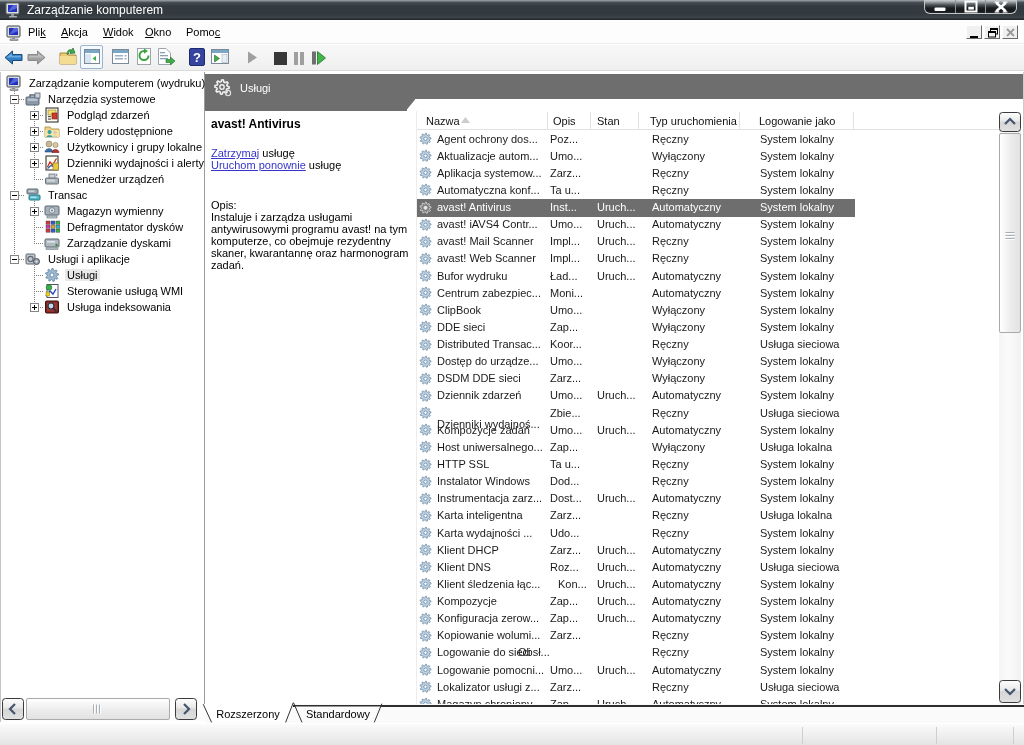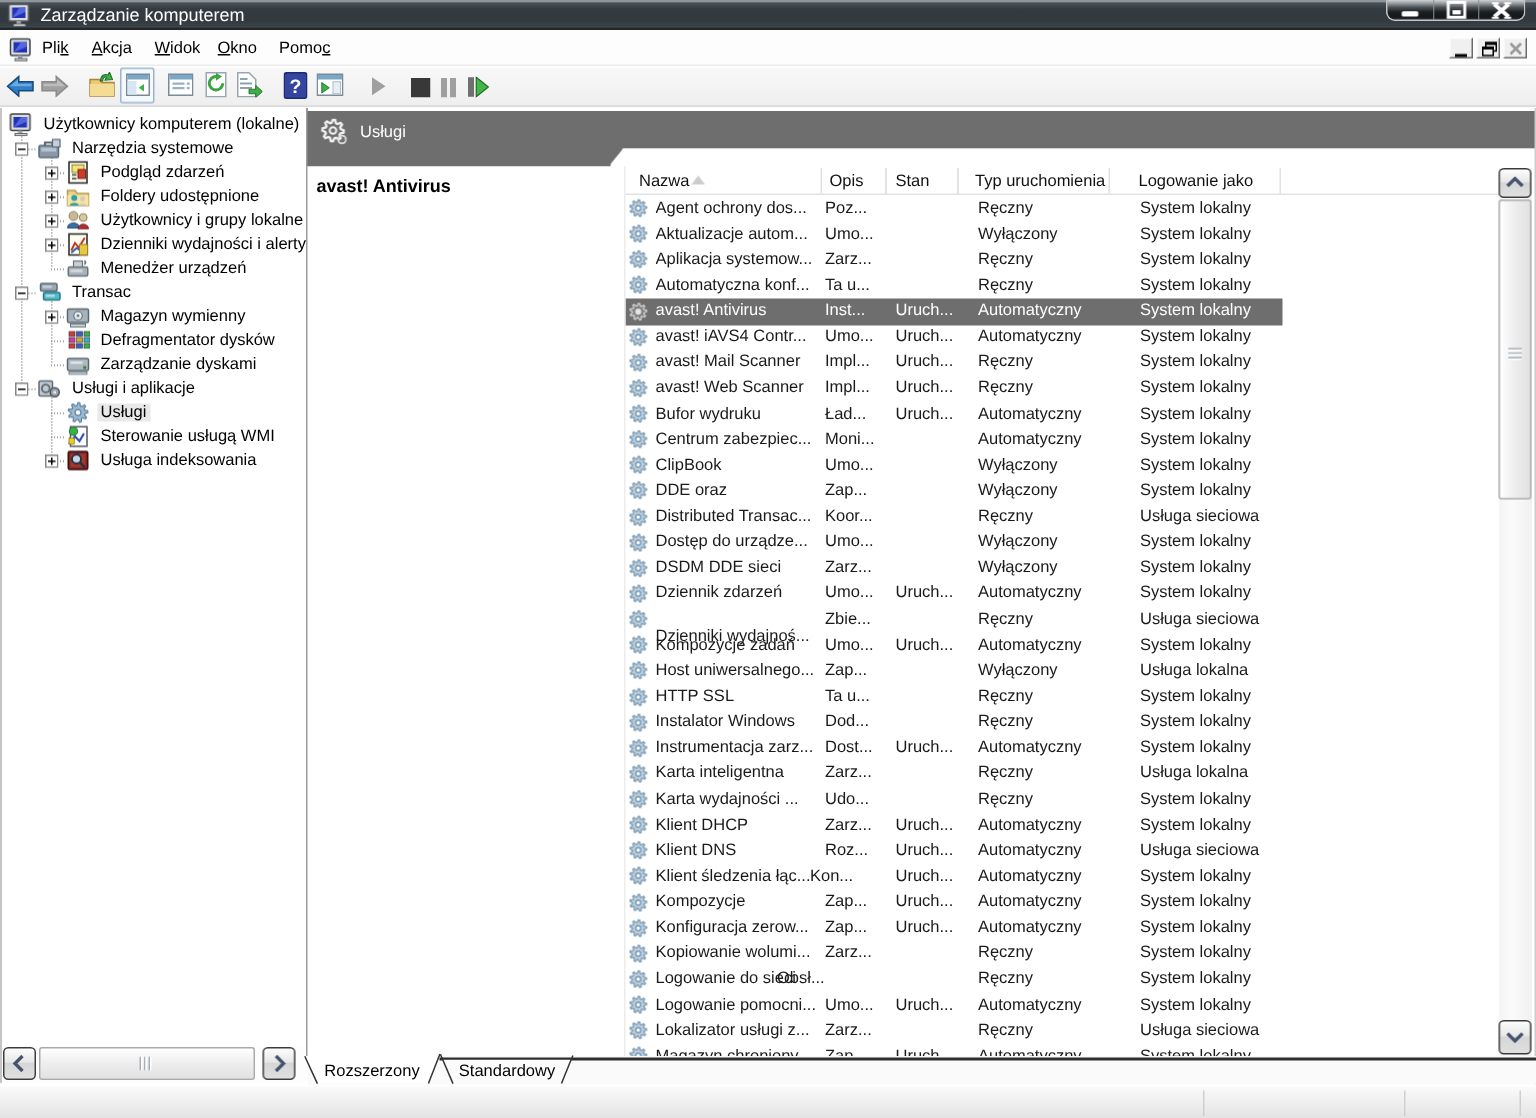--- a/index.html
+++ b/index.html
@@ -160,20 +160,22 @@
   <rect x="1" y="0.5" width="4" height="13" fill="#6f6f6f"></rect>
   <path d="M6.5 0.5 L14.5 7 L6.5 13.5 Z" fill="#44b549" stroke="#1e7028" stroke-width="0.8"></path>
 </svg>
 <div class="abs" id="treepane"></div>
 <div class="abs" id="divider"></div>
 <div class="abs" id="tphead"></div>
 <div class="abs" id="tpheadL"></div>
 <div class="abs" id="tpbody"></div>
 <div class="abs" id="desc">
   <div style="font-size:12px;font-weight:bold;padding-top:6px">avast! Antivirus</div>
+  <div style="margin-top:16px;line-height:12px"><a class="link">Zatrzymaj</a> usługę<br><a class="link">Uruchom ponownie</a> usługę</div>
+  <div style="margin-top:28px;line-height:12px">Opis:<br>Instaluje i zarządza usługami antywirusowymi programu avast! na tym komputerze, co obejmuje rezydentny skaner, kwarantannę oraz harmonogram zadań.</div>
 </div>
 <div class="abs" id="list"></div>
 <div class="abs" id="treewrap" style="left:1px;top:0px;width:202px;height:745px">
 <div class="abs dot" style="left:13px;top:91px;height:168px"></div>
 <div class="abs dot" style="left:33px;top:103px;height:76px"></div>
 <div class="abs dot" style="left:33px;top:199px;height:44px"></div>
 <div class="abs dot" style="left:33px;top:263px;height:44px"></div>
 <div class="abs doth" style="left:18px;top:99px;width:6px"></div>
 <div class="abs doth" style="left:37px;top:115px;width:6px"></div>
 <div class="abs doth" style="left:37px;top:131px;width:6px"></div>
@@ -188,21 +190,21 @@
 <div class="abs doth" style="left:33px;top:275px;width:10px"></div>
 <div class="abs doth" style="left:33px;top:291px;width:10px"></div>
 <div class="abs doth" style="left:37px;top:307px;width:6px"></div>
 <svg class="abs" style="left:5px;top:75px" width="16" height="16" viewBox="0 0 16 16">
       <rect x="1" y="1" width="13" height="11" rx="1" fill="#dcdcdc" stroke="#40464a"></rect>
       <rect x="3" y="3" width="9" height="7" fill="#2233bb"></rect>
       <path d="M3 10 L8 3 L12 3 L12 6 Z" fill="#5566dd"></path>
       <rect x="6" y="12" width="3" height="2" fill="#9aa0a4"></rect>
       <rect x="4" y="14" width="8" height="1.5" fill="#c8ccd0" stroke="#40464a" stroke-width="0.5"></rect>
     </svg>
-<div class="abs" style="left:26px;top:77px;padding:0 2px;white-space:nowrap">Użytkownicy komputerem (lokalne)</div>
+<div class="abs" style="left:26px;top:77px;padding:0 2px;white-space:nowrap">Zarządzanie komputerem (wydruku)</div>
 <svg class="abs" style="left:9px;top:95px" width="9" height="9">
       <rect x="0.5" y="0.5" width="8" height="8" fill="#fff" stroke="#848484"></rect>
       <rect x="2" y="4" width="5" height="1" fill="#000"></rect>
     </svg>
 <svg class="abs" style="left:24px;top:91px" width="16" height="16" viewBox="0 0 16 16">
       <rect x="1" y="6" width="13" height="8" rx="1" fill="#8a98a8" stroke="#5a6878"></rect>
       <rect x="2.5" y="7.5" width="10" height="2.5" fill="#b8c4d2"></rect>
       <path d="M5 6 V4 H10 V6" fill="none" stroke="#5a6878" stroke-width="1.4"></path>
       <rect x="10" y="2" width="5" height="5" fill="#c8d0da" stroke="#5a6878" stroke-width="0.8"></rect>
     </svg>
@@ -460,21 +462,21 @@
     <circle cx="6.5" cy="6.8" r="1.68" fill="#fff" stroke="#6288a8" stroke-width="0.8"></circle>
   </svg>
 <div class="abs" style="left:437px;top:303.8px;width:108px;color:#1a1a1a;white-space:nowrap;overflow:hidden">ClipBook</div>
 <div class="abs" style="left:550px;top:303.8px;width:45px;color:#1a1a1a;white-space:nowrap;overflow:hidden">Umo...</div>
 <div class="abs" style="left:652px;top:303.8px;width:85px;color:#1a1a1a;white-space:nowrap;overflow:hidden">Wyłączony</div>
 <div class="abs" style="left:760px;top:303.8px;width:92px;color:#1a1a1a;white-space:nowrap;overflow:hidden">System lokalny</div>
 <svg class="abs" style="left:419px;top:320.4px" width="13" height="13" viewBox="0 0 13 13">
     <path d="M6.50 1.20 L7.47 1.29 L7.84 3.12 L8.46 3.41 L10.10 2.51 L10.79 3.20 L9.89 4.84 L10.18 5.46 L12.01 5.83 L12.10 6.80 L10.36 7.48 L10.18 8.14 L11.35 9.60 L10.79 10.40 L9.02 9.80 L8.46 10.19 L8.42 12.06 L7.47 12.31 L6.50 10.72 L5.82 10.66 L4.58 12.06 L3.70 11.65 L3.98 9.80 L3.50 9.32 L1.65 9.60 L1.24 8.72 L2.64 7.48 L2.58 6.80 L0.99 5.83 L1.24 4.88 L3.11 4.84 L3.50 4.28 L2.90 2.51 L3.70 1.95 L5.16 3.12 L5.82 2.94 Z" fill="#bed2e2" stroke="#7391a8" stroke-width="0.8"></path>
     <circle cx="6.5" cy="6.8" r="1.68" fill="#fff" stroke="#6288a8" stroke-width="0.8"></circle>
   </svg>
-<div class="abs" style="left:437px;top:320.9px;width:108px;color:#1a1a1a;white-space:nowrap;overflow:hidden">DDE oraz</div>
+<div class="abs" style="left:437px;top:320.9px;width:108px;color:#1a1a1a;white-space:nowrap;overflow:hidden">DDE sieci</div>
 <div class="abs" style="left:550px;top:320.9px;width:45px;color:#1a1a1a;white-space:nowrap;overflow:hidden">Zap...</div>
 <div class="abs" style="left:652px;top:320.9px;width:85px;color:#1a1a1a;white-space:nowrap;overflow:hidden">Wyłączony</div>
 <div class="abs" style="left:760px;top:320.9px;width:92px;color:#1a1a1a;white-space:nowrap;overflow:hidden">System lokalny</div>
 <svg class="abs" style="left:419px;top:337.6px" width="13" height="13" viewBox="0 0 13 13">
     <path d="M6.50 1.20 L7.47 1.29 L7.84 3.12 L8.46 3.41 L10.10 2.51 L10.79 3.20 L9.89 4.84 L10.18 5.46 L12.01 5.83 L12.10 6.80 L10.36 7.48 L10.18 8.14 L11.35 9.60 L10.79 10.40 L9.02 9.80 L8.46 10.19 L8.42 12.06 L7.47 12.31 L6.50 10.72 L5.82 10.66 L4.58 12.06 L3.70 11.65 L3.98 9.80 L3.50 9.32 L1.65 9.60 L1.24 8.72 L2.64 7.48 L2.58 6.80 L0.99 5.83 L1.24 4.88 L3.11 4.84 L3.50 4.28 L2.90 2.51 L3.70 1.95 L5.16 3.12 L5.82 2.94 Z" fill="#bed2e2" stroke="#7391a8" stroke-width="0.8"></path>
     <circle cx="6.5" cy="6.8" r="1.68" fill="#fff" stroke="#6288a8" stroke-width="0.8"></circle>
   </svg>
 <div class="abs" style="left:437px;top:338.1px;width:108px;color:#1a1a1a;white-space:nowrap;overflow:hidden">Distributed Transac...</div>
 <div class="abs" style="left:550px;top:338.1px;width:45px;color:#1a1a1a;white-space:nowrap;overflow:hidden">Koor...</div>
 <div class="abs" style="left:652px;top:338.1px;width:85px;color:#1a1a1a;white-space:nowrap;overflow:hidden">Ręczny</div>
@@ -586,21 +588,21 @@
 <div class="abs" style="left:437px;top:560.8px;width:108px;color:#1a1a1a;white-space:nowrap;overflow:hidden">Klient DNS</div>
 <div class="abs" style="left:550px;top:560.8px;width:45px;color:#1a1a1a;white-space:nowrap;overflow:hidden">Roz...</div>
 <div class="abs" style="left:597px;top:560.8px;width:52px;color:#1a1a1a;white-space:nowrap;overflow:hidden">Uruch...</div>
 <div class="abs" style="left:652px;top:560.8px;width:85px;color:#1a1a1a;white-space:nowrap;overflow:hidden">Automatyczny</div>
 <div class="abs" style="left:760px;top:560.8px;width:92px;color:#1a1a1a;white-space:nowrap;overflow:hidden">Usługa sieciowa</div>
 <svg class="abs" style="left:419px;top:577.4px" width="13" height="13" viewBox="0 0 13 13">
     <path d="M6.50 1.20 L7.47 1.29 L7.84 3.12 L8.46 3.41 L10.10 2.51 L10.79 3.20 L9.89 4.84 L10.18 5.46 L12.01 5.83 L12.10 6.80 L10.36 7.48 L10.18 8.14 L11.35 9.60 L10.79 10.40 L9.02 9.80 L8.46 10.19 L8.42 12.06 L7.47 12.31 L6.50 10.72 L5.82 10.66 L4.58 12.06 L3.70 11.65 L3.98 9.80 L3.50 9.32 L1.65 9.60 L1.24 8.72 L2.64 7.48 L2.58 6.80 L0.99 5.83 L1.24 4.88 L3.11 4.84 L3.50 4.28 L2.90 2.51 L3.70 1.95 L5.16 3.12 L5.82 2.94 Z" fill="#bed2e2" stroke="#7391a8" stroke-width="0.8"></path>
     <circle cx="6.5" cy="6.8" r="1.68" fill="#fff" stroke="#6288a8" stroke-width="0.8"></circle>
   </svg>
 <div class="abs" style="left:437px;top:577.9px;width:108px;color:#1a1a1a;white-space:nowrap;overflow:hidden">Klient śledzenia łąc...</div>
-<div class="abs" style="left:540px;top:577.9px;width:45px;color:#1a1a1a;white-space:nowrap;overflow:hidden">Kon...</div>
+<div class="abs" style="left:558px;top:577.9px;width:45px;color:#1a1a1a;white-space:nowrap;overflow:hidden">Kon...</div>
 <div class="abs" style="left:597px;top:577.9px;width:52px;color:#1a1a1a;white-space:nowrap;overflow:hidden">Uruch...</div>
 <div class="abs" style="left:652px;top:577.9px;width:85px;color:#1a1a1a;white-space:nowrap;overflow:hidden">Automatyczny</div>
 <div class="abs" style="left:760px;top:577.9px;width:92px;color:#1a1a1a;white-space:nowrap;overflow:hidden">System lokalny</div>
 <svg class="abs" style="left:419px;top:594.5px" width="13" height="13" viewBox="0 0 13 13">
     <path d="M6.50 1.20 L7.47 1.29 L7.84 3.12 L8.46 3.41 L10.10 2.51 L10.79 3.20 L9.89 4.84 L10.18 5.46 L12.01 5.83 L12.10 6.80 L10.36 7.48 L10.18 8.14 L11.35 9.60 L10.79 10.40 L9.02 9.80 L8.46 10.19 L8.42 12.06 L7.47 12.31 L6.50 10.72 L5.82 10.66 L4.58 12.06 L3.70 11.65 L3.98 9.80 L3.50 9.32 L1.65 9.60 L1.24 8.72 L2.64 7.48 L2.58 6.80 L0.99 5.83 L1.24 4.88 L3.11 4.84 L3.50 4.28 L2.90 2.51 L3.70 1.95 L5.16 3.12 L5.82 2.94 Z" fill="#bed2e2" stroke="#7391a8" stroke-width="0.8"></path>
     <circle cx="6.5" cy="6.8" r="1.68" fill="#fff" stroke="#6288a8" stroke-width="0.8"></circle>
   </svg>
 <div class="abs" style="left:437px;top:595.0px;width:108px;color:#1a1a1a;white-space:nowrap;overflow:hidden">Kompozycje</div>
 <div class="abs" style="left:550px;top:595.0px;width:45px;color:#1a1a1a;white-space:nowrap;overflow:hidden">Zap...</div>
 <div class="abs" style="left:597px;top:595.0px;width:52px;color:#1a1a1a;white-space:nowrap;overflow:hidden">Uruch...</div>

